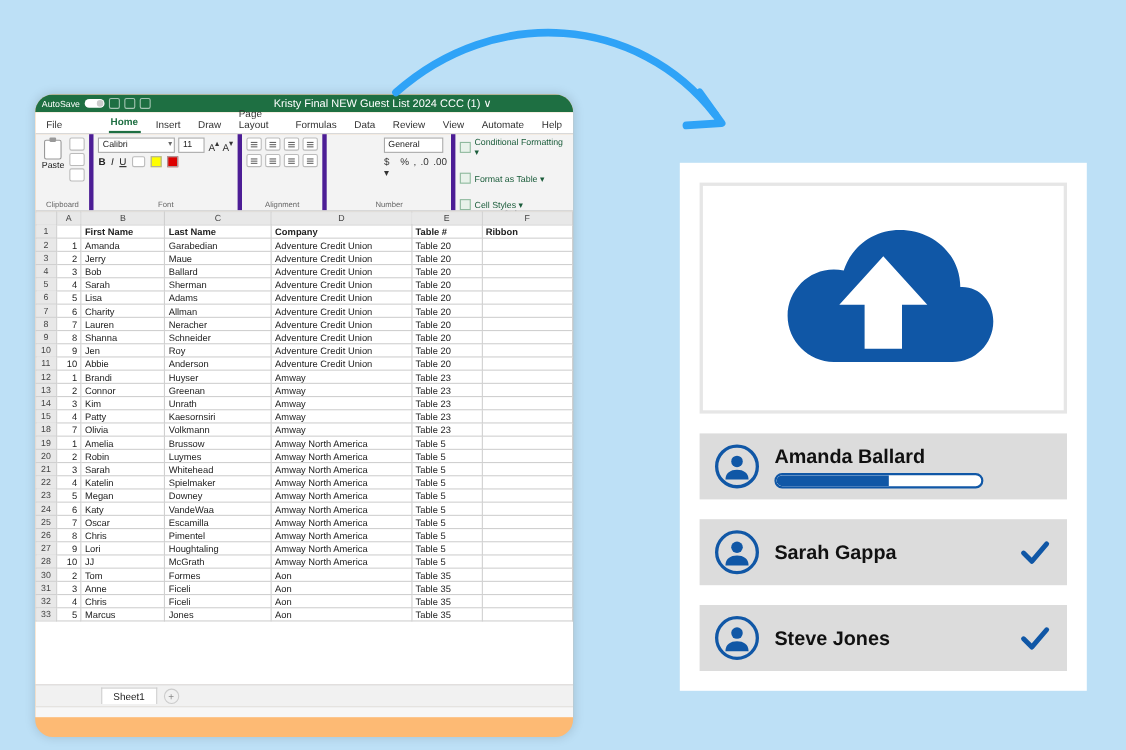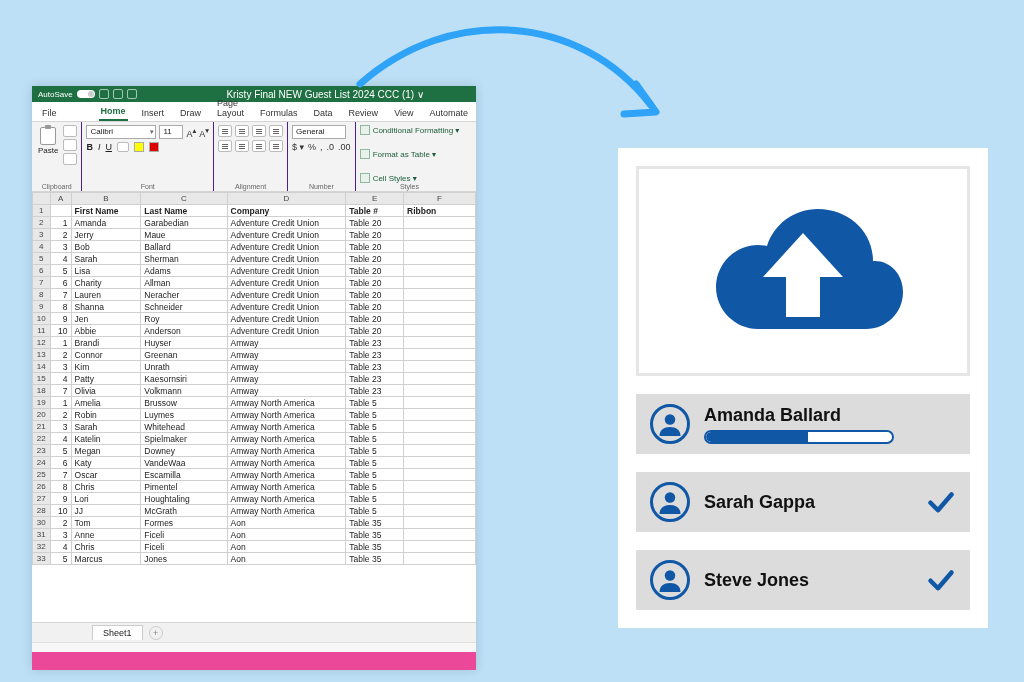--- a/index.html
+++ b/index.html
@@ -11,27 +11,28 @@
     font-family: "Segoe UI", Arial, sans-serif;
     position: relative;
     overflow: hidden;
   }
 
   
   .excel {
     position: absolute;
     left: 32px;
     top: 86px;
-    width: 444px;
+    width: 489px;
     height: 584px;
-    background: #ec4899;
+    background: #fdba74;
     box-shadow: 0 0 10px rgba(0,0,0,0.15);
     font-size: 10px;
     color: #222;
     overflow: hidden;
+    border-radius: 16px;
   }
 
   .titlebar {
     height: 16px;
     background: #1e6f42;
     color: #fff;
     display: flex;
     align-items: center;
     gap: 4px;
     padding: 0 6px;
@@ -64,21 +65,21 @@
 
   .ribbon {
     height: 70px;
     background: #f3f3f3;
     border-bottom:1px solid #d5d5d5;
     display:flex;
     align-items:stretch;
     font-size:8px;
   }
   .rgroup {
-    border-right:1px solid #4c1d95;
+    border-right:4px solid #4c1d95;
     padding:3px 4px 1px 4px;
     display:flex;
     flex-direction:column;
     justify-content:space-between;
     position:relative;
   }
   .rgroup .rgroup-body { display:flex; gap:3px; }
   .rgroup-label { text-align:center; font-size:7px; color:#666; }
 
   .paste-big {
@@ -102,21 +103,21 @@
   .i { font-style:italic; }
   .u { text-decoration:underline; }
   .swatch { width:10px; height:10px; background:#ffff00; border:1px solid #aaa; }
   .swatch-red { width:10px; height:10px; background:#d00; border:1px solid #aaa; }
 
   .align-group .rgroup-body { flex-direction:column; gap:3px; }
   .align-row { display:flex; gap:3px; }
   .align-btn { width:14px; height:12px; border:1px solid #bbb; background:#fff; border-radius:2px; position:relative; }
   .align-btn::before {content:"";position:absolute;left:3px;right:3px;top:3px;height:1px;background:#666;box-shadow:0 2px 0 #666,0 4px 0 #666;}
 
-  .number-group .rgroup-body { flex-direction:column; gap:3px; }
+  .number-group .rgroup-body { flex-direction:column; gap:3px;margin-left:48px; }
   .gen-select { width:54px; height:14px; border:1px solid #aaa; background:#fff; font-size:8px; padding:0 3px; line-height:12px; }
   .num-row { display:flex; gap:4px; font-size:9px; color:#333; }
 
   .styles-group .rgroup-body { flex-direction:column; gap:14px; font-size:8px; color:#1a5c3a; }
   .style-line { display:flex; align-items:center; gap:3px; cursor:pointer; }
   .style-icon { width:10px; height:10px; border:1px solid #8fb99e; background:#e8f2ea; }
 
   .fx-bar {
     height:18px; background:#fff; border-bottom:1px solid #d5d5d5;
     display:flex; align-items:center; font-size:8px;

